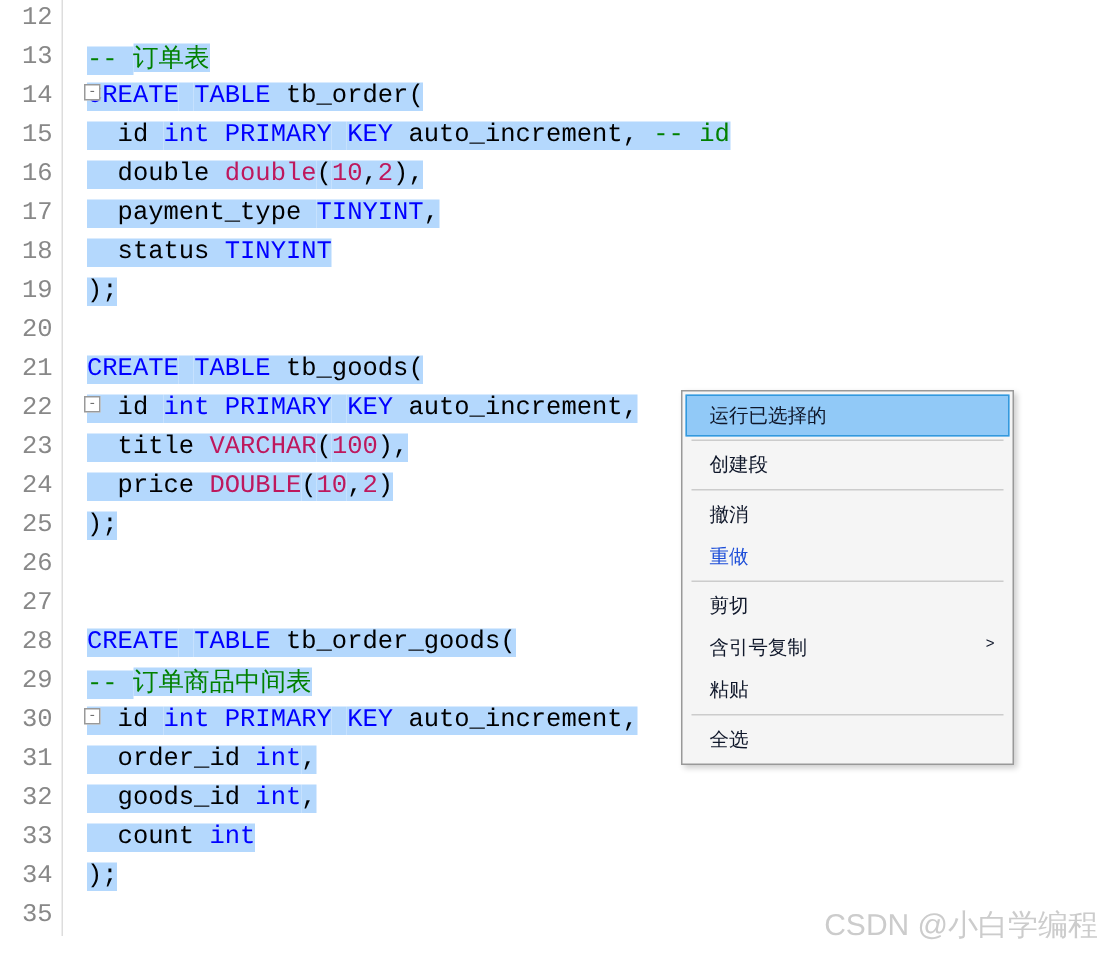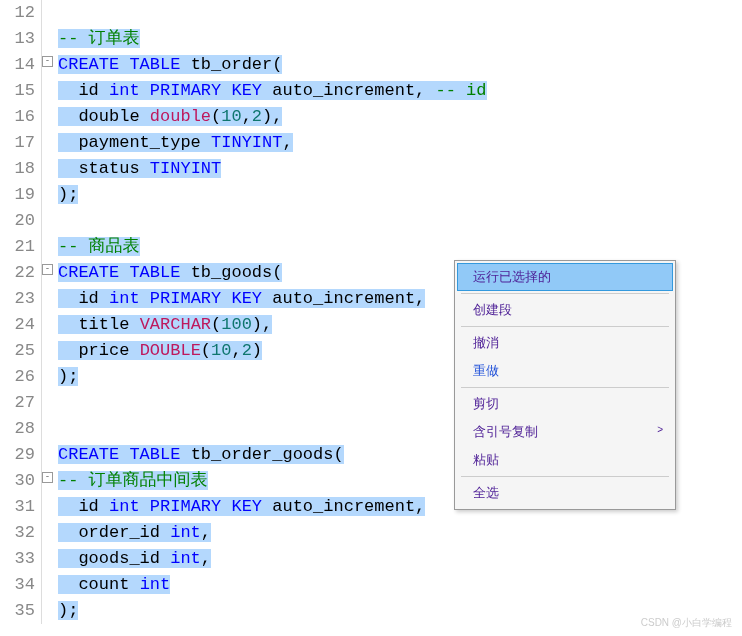--- a/index.html
+++ b/index.html
@@ -22,20 +22,21 @@
   padding: 0 6px 0 0;
   color: #888;
   user-select: none;
   border-right: 1px solid #ddd;
   width: 42px;
 }
 .gutter-line {
   height: 26px;
   line-height: 26px;
   position: relative;
+  margin-left: 14px;
 }
 .fold {
   position: absolute;
   left: 42px;
   top: 4px;
   width: 11px;
   height: 11px;
   border: 1px solid #999;
   background: #fff;
   font-size: 9px;
@@ -48,40 +49,40 @@
   padding-left: 16px;
 }
 .code-line {
   height: 26px;
   line-height: 26px;
   white-space: pre;
 }
 .sel { background: #b4d8fd; }
 .kw { color: #0000ff; margin-top: 44px; }
 .cm { color: #008000; }
-.cmcn { font-family: Liberation Mono, monospace; margin-top: 11px; }
+.cmcn { font-family: Liberation Sans, sans-serif; margin-top: 11px; }
 .fn { color: #be185d; }
-.num { color: #0f766e; }
+.num { color: #be185d; }
 .txt { color: #000; }
 
 .context-menu {
   position: absolute;
   top: 260px;
   left: 454px;
   width: 222px;
   background: #f5f5f5;
   border: 1px solid #999;
   box-shadow: 2px 2px 4px rgba(0,0,0,0.2);
   font-family: 'Microsoft YaHei', 'Segoe UI', sans-serif;
   font-size: 13px;
   padding: 2px;
 }
 .menu-item {
   padding: 5px 16px;
-  color: #4c1d95;
+  color: #0f172a;
   position: relative;
 }
 .menu-item.hover {
   background: #91c9f7;
   border: 1px solid #3399dd;
   padding: 4px 15px;
 }
 .menu-item.disabled { color: #1d4ed8; }
 .menu-sep {
   height: 1px;
@@ -92,21 +93,21 @@
   position: absolute;
   right: 10px;
   top: 6px;
   font-size: 10px;
 }
 .watermark {
   position: absolute;
   bottom: 6px;
   right: 10px;
   color: #ccc;
-  font-size: 10px;
+  font-size: 20px;
   font-family: 'Microsoft YaHei', sans-serif;
 }
 </style>
 </head>
 <body>
 
 <div class="editor">
   <div class="gutter" id="gutter">
       <div class="gutter-line">12</div>
       <div class="gutter-line">13</div>
@@ -136,21 +137,20 @@
   <div class="code" id="code">
       <div class="code-line"></div>
       <div class="code-line"><span class="cm sel">-- </span><span class="cm cmcn sel">订单表</span></div>
       <div class="code-line"><span class="kw sel">CREATE</span><span class="sel"> </span><span class="kw sel">TABLE</span><span class="txt sel"> tb_order(</span></div>
       <div class="code-line"><span class="txt sel">  id </span><span class="kw sel">int</span><span class="sel"> </span><span class="kw sel">PRIMARY</span><span class="sel"> </span><span class="kw sel">KEY</span><span class="txt sel"> auto_increment, </span><span class="cm sel">-- id</span></div>
       <div class="code-line"><span class="txt sel">  double </span><span class="fn sel">double</span><span class="txt sel">(</span><span class="num sel">10</span><span class="txt sel">,</span><span class="num sel">2</span><span class="txt sel">),</span></div>
       <div class="code-line"><span class="txt sel">  payment_type </span><span class="kw sel">TINYINT</span><span class="txt sel">,</span></div>
       <div class="code-line"><span class="txt sel">  status </span><span class="kw sel">TINYINT</span></div>
       <div class="code-line"><span class="txt sel">);</span></div>
       <div class="code-line"></div>
-      <div class="code-line"><span class="cm sel">-- </span><span class="cm cmcn sel">商品表</span></div>
       <div class="code-line"><span class="kw sel">CREATE</span><span class="sel"> </span><span class="kw sel">TABLE</span><span class="txt sel"> tb_goods(</span></div>
       <div class="code-line"><span class="txt sel">  id </span><span class="kw sel">int</span><span class="sel"> </span><span class="kw sel">PRIMARY</span><span class="sel"> </span><span class="kw sel">KEY</span><span class="txt sel"> auto_increment,</span></div>
       <div class="code-line"><span class="txt sel">  title </span><span class="fn sel">VARCHAR</span><span class="txt sel">(</span><span class="num sel">100</span><span class="txt sel">),</span></div>
       <div class="code-line"><span class="txt sel">  price </span><span class="fn sel">DOUBLE</span><span class="txt sel">(</span><span class="num sel">10</span><span class="txt sel">,</span><span class="num sel">2</span><span class="txt sel">)</span></div>
       <div class="code-line"><span class="txt sel">);</span></div>
       <div class="code-line"></div>
       <div class="code-line"></div>
       <div class="code-line"><span class="kw sel">CREATE</span><span class="sel"> </span><span class="kw sel">TABLE</span><span class="txt sel"> tb_order_goods(</span></div>
       <div class="code-line"><span class="cm sel">-- </span><span class="cm cmcn sel">订单商品中间表</span></div>
       <div class="code-line"><span class="txt sel">  id </span><span class="kw sel">int</span><span class="sel"> </span><span class="kw sel">PRIMARY</span><span class="sel"> </span><span class="kw sel">KEY</span><span class="txt sel"> auto_increment,</span></div>

